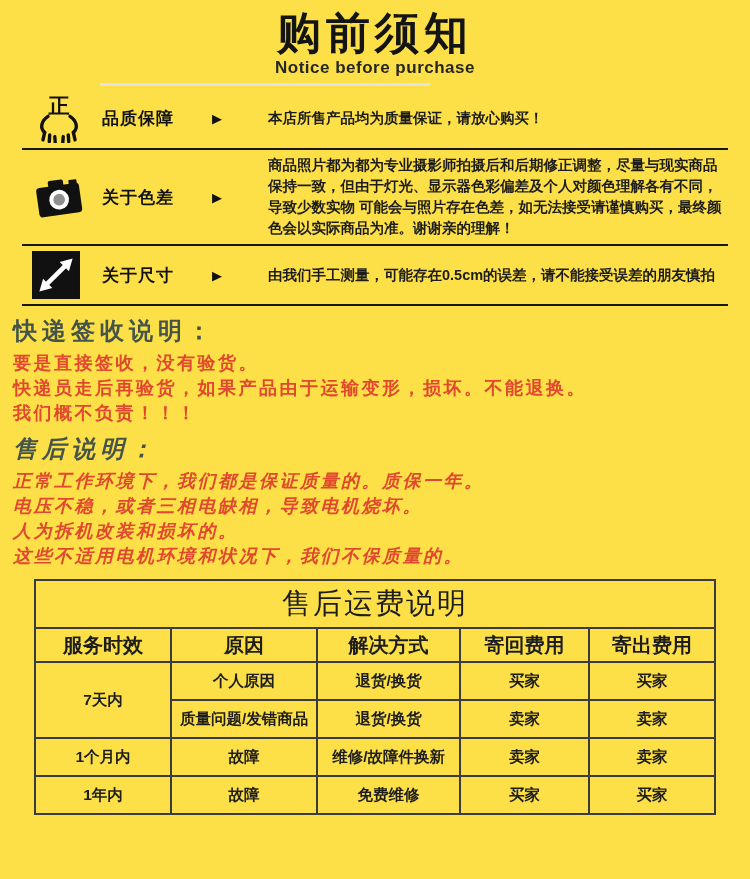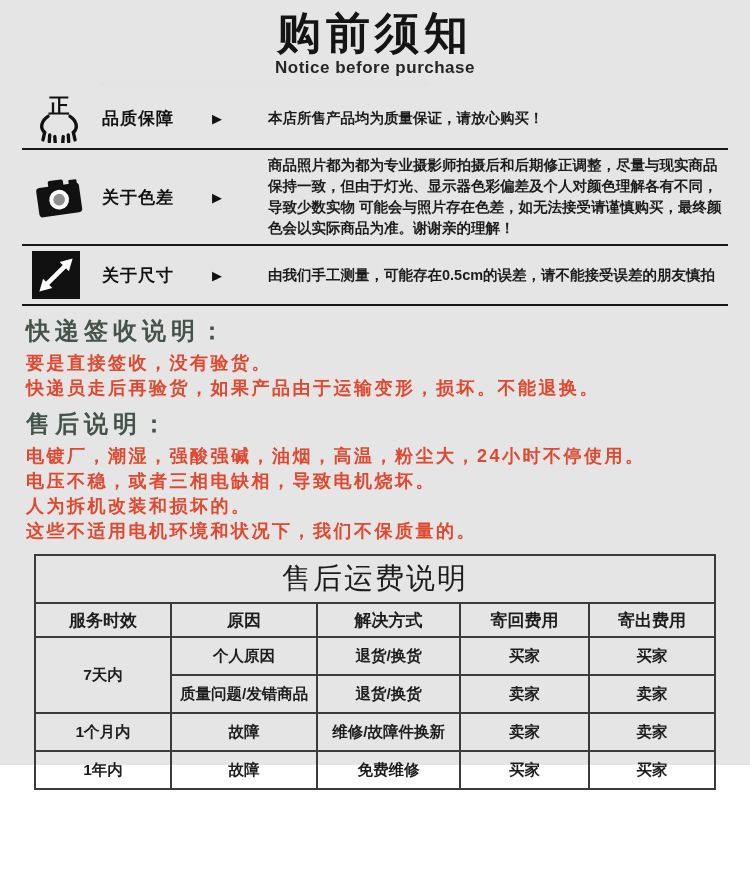--- a/index.html
+++ b/index.html
@@ -2,49 +2,49 @@
 <html><head>
 <meta charset="utf-8">
 <style>
   * { margin: 0; padding: 0; box-sizing: border-box; }
   html, body { background: #ffffff; }
   body {
     width: 750px; height: 879px;
     font-family: "Liberation Sans", "DejaVu Sans", sans-serif;
     color: #1a1a1a; overflow: hidden;
   }
-  .page { width: 750px; height: 765px; background: #e5e5e5; }
+  .page { width: 750px; height: 879px; background: #fde047; }
 
   
   .header { text-align: center; padding-top: 8px; }
   .title { font-size: 44px; font-weight: bold; letter-spacing: 5px; color: #141414; line-height: 50px; }
   .subtitle { font-size: 17px; font-weight: bold; color: #262626; line-height: 20px; letter-spacing: 0.5px; }
   .header-rule { width: 330px; height: 3px; background: #e3e3e3; margin: 5px 0 0 100px; }
 
   
   .features { margin: 2px 22px 0 22px; }
   .feature-row { display: flex; align-items: center; border-bottom: 2px solid #171717; padding: 5px 0; }
   .icon-box { width: 64px; flex: none; display: flex; align-items: center; padding-left: 10px; }
   .feature-label { width: 94px; flex: none; margin-left: 16px; font-size: 17px; font-weight: bold; letter-spacing: 1px; color: #111; }
   .marker { flex: none; font-size: 13px; color: #111; margin: 0 10px 0 16px; }
   .feature-text { flex: 1; font-size: 14.5px; font-weight: 600; color: #1c1c1c; line-height: 21px; padding-right: 4px; margin-left: 36px; }
 
   
-  .notice-section { margin: 0 20px 0 26px; }
+  .notice-section { margin: 0 20px 0 13px; }
   .sec-delivery { margin-top: 10px; }
-  .sec-aftersale { margin-top: 8px; }
+  .sec-aftersale { margin-top: 8px; font-style: italic; }
   .notice-heading { font-size: 24px; font-weight: bold; color: #44544a; letter-spacing: 5px; line-height: 30px; margin-bottom: 5px; }
   .notice-line { font-size: 18px; font-weight: bold; color: #e0482f; letter-spacing: 2.5px; line-height: 25px; white-space: nowrap; }
 
   
   .table-wrap { width: 682px; margin: 10px auto 0 auto; }
   table.fee-table { width: 100%; border-collapse: collapse; table-layout: fixed; }
   .fee-table th, .fee-table td { border: 2px solid #3b3b3b; text-align: center; vertical-align: middle; color: #1d1d1d; }
   .table-title-cell { font-size: 29px; font-weight: normal; letter-spacing: 2px; height: 48px; color: #141414; }
-  .fee-table th.col-h { font-size: 17px; font-weight: bold; height: 34px; }
+  .fee-table th.col-h { font-size: 20px; font-weight: bold; height: 34px; }
   .fee-table td { font-size: 15.5px; font-weight: 600; height: 38px; }
   .fee-red { color: #e0482f; font-weight: bold; border-radius: 7px; }
 
   svg { display: block; }
 </style>
 </head>
 <body>
 
 <div class="page">
 
@@ -109,25 +109,26 @@
       <div class="marker">▶</div>
       <div class="feature-text">由我们手工测量，可能存在0.5cm的误差，请不能接受误差的朋友慎拍</div>
     </div>
 
   </div>
 
   <div class="notice-section sec-delivery">
     <div class="notice-heading">快递签收说明：</div>
     <div class="notice-line">要是直接签收，没有验货。</div>
     <div class="notice-line">快递员走后再验货，如果产品由于运输变形，损坏。不能退换。</div>
+    <div class="notice-line">我们概不负责！！！</div>
   </div>
 
   <div class="notice-section sec-aftersale">
     <div class="notice-heading">售后说明：</div>
-    <div class="notice-line">电镀厂，潮湿，强酸强碱，油烟，高温，粉尘大，24小时不停使用。</div>
+    <div class="notice-line">正常工作环境下，我们都是保证质量的。质保一年。</div>
     <div class="notice-line">电压不稳，或者三相电缺相，导致电机烧坏。</div>
     <div class="notice-line">人为拆机改装和损坏的。</div>
     <div class="notice-line">这些不适用电机环境和状况下，我们不保质量的。</div>
   </div>
 
   <div class="table-wrap">
     <table class="fee-table">
       <colgroup>
         <col style="width:20%">
           <col style="width:21.5%">

